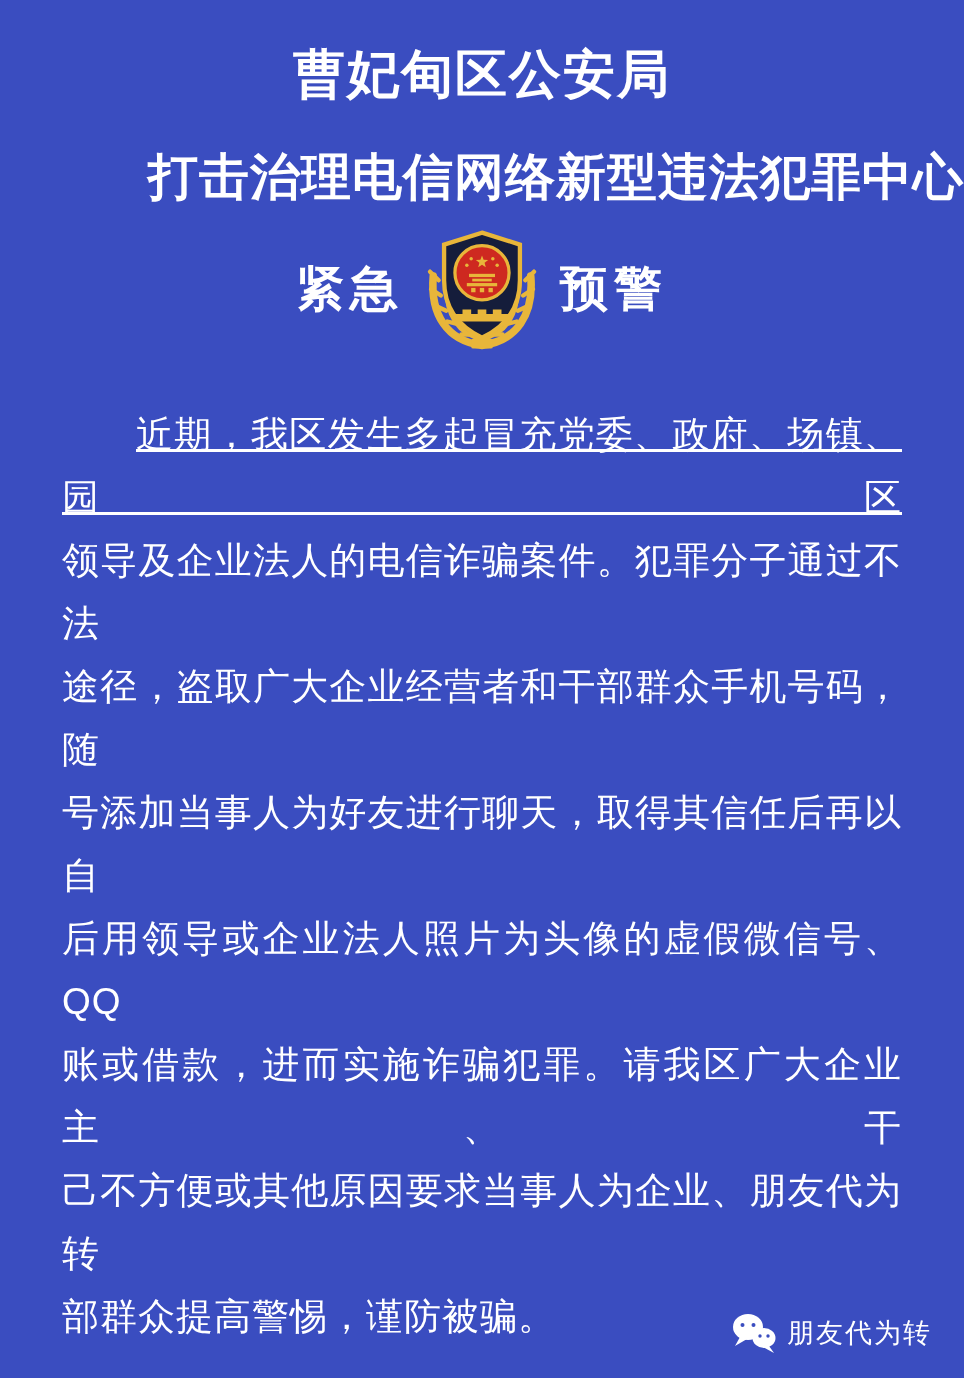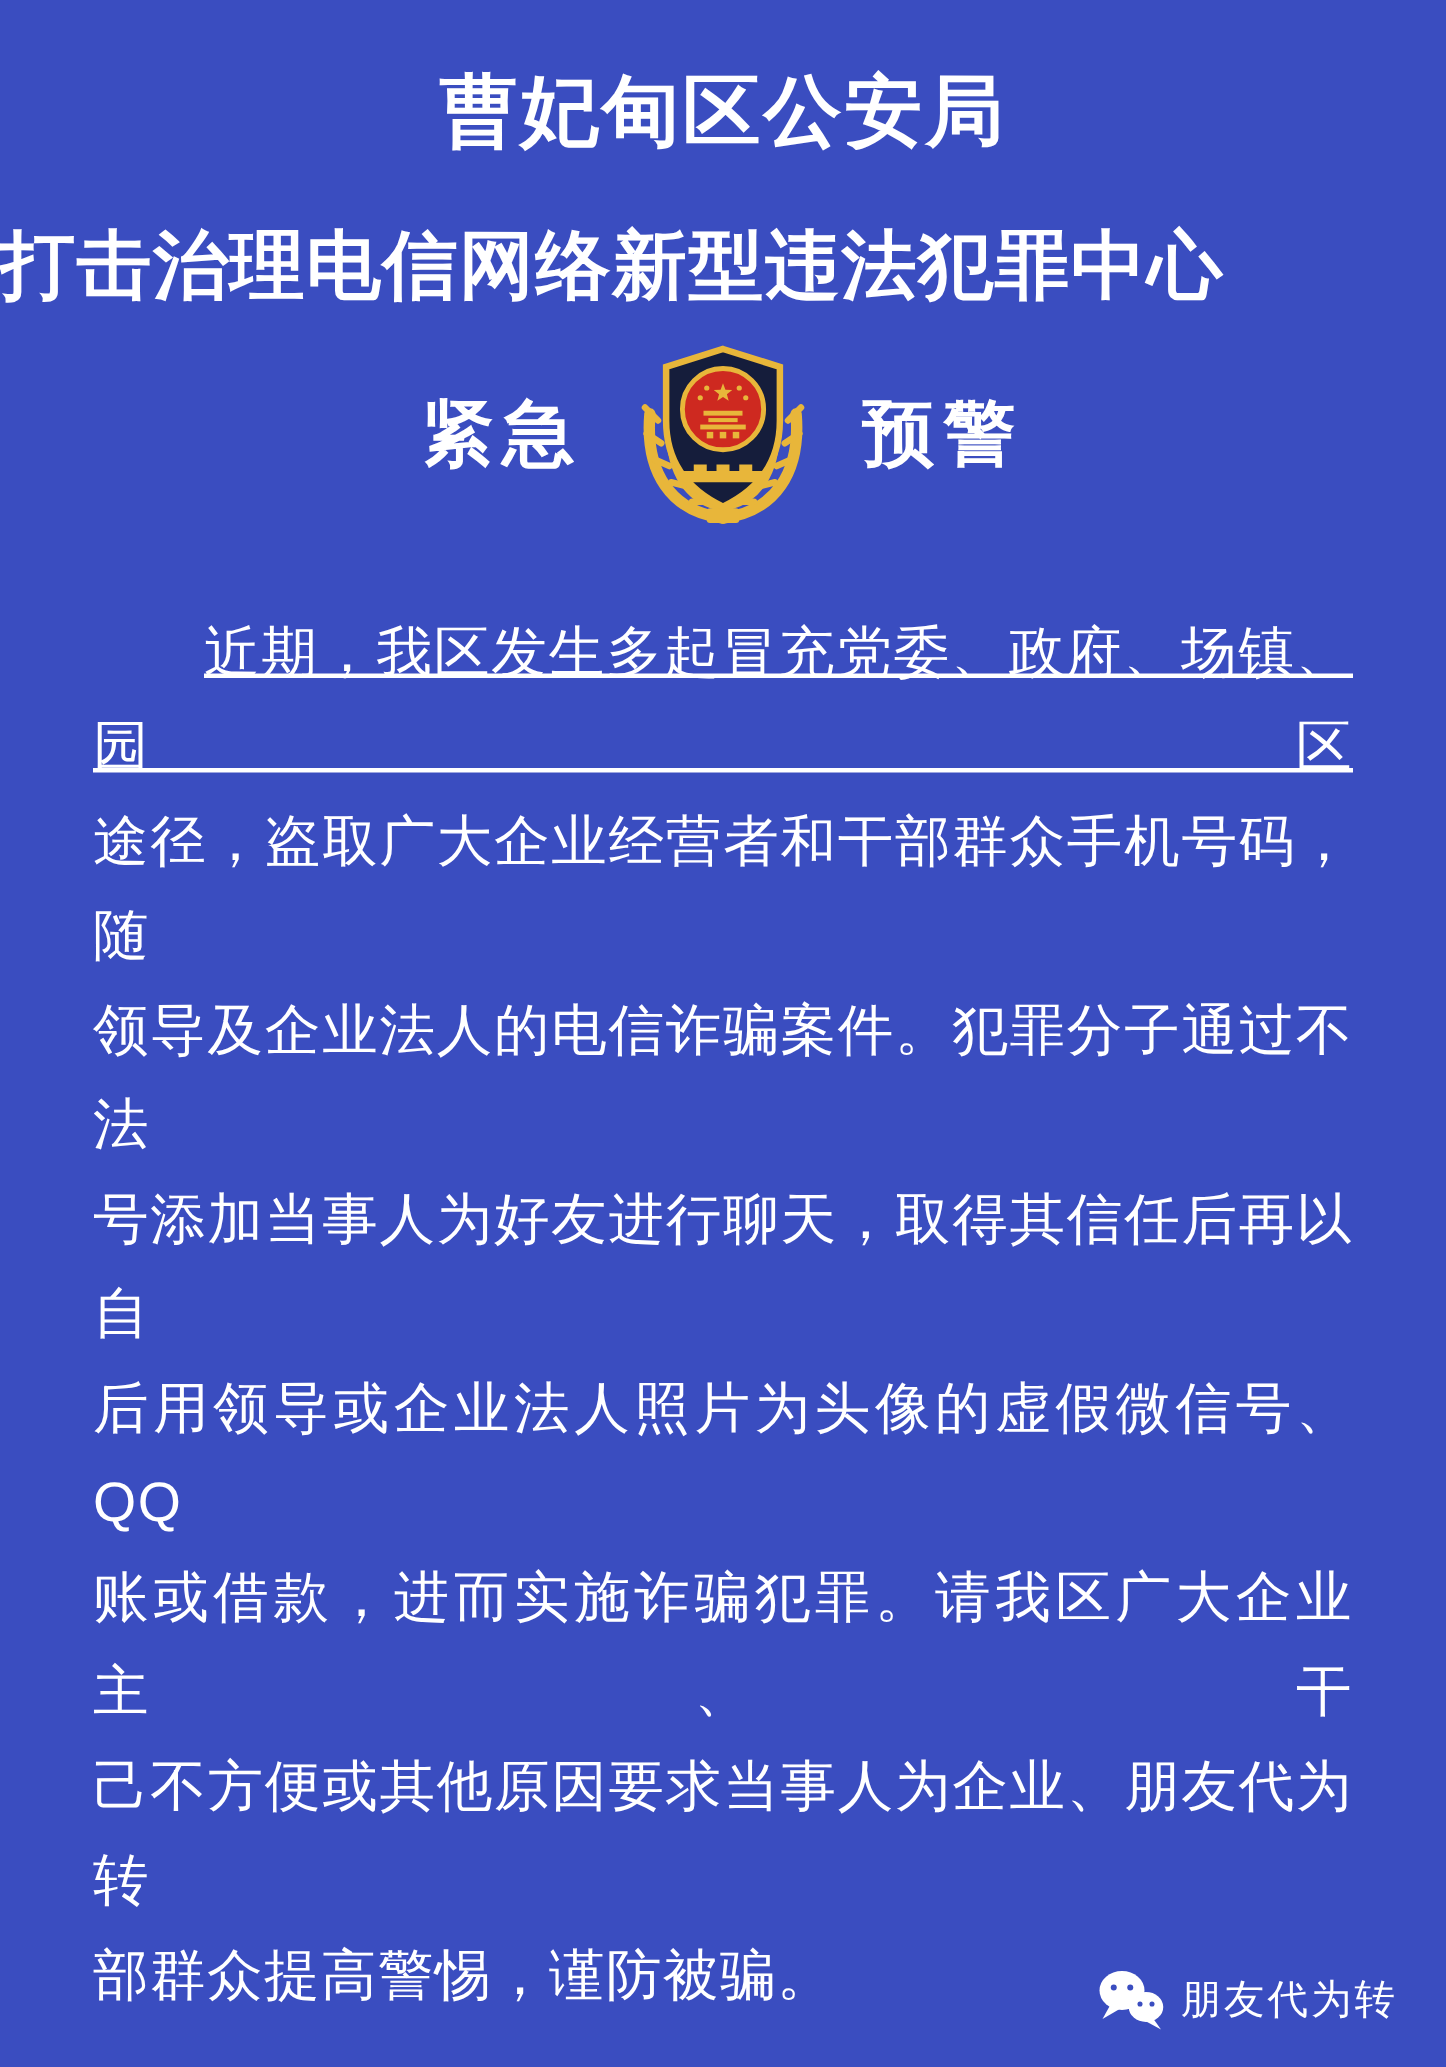--- a/index.html
+++ b/index.html
@@ -23,32 +23,32 @@
   }
   .title1 {
     padding-top: 40px;
     text-align: center;
     font-size: 52px;
     font-weight: 700;
     letter-spacing: 2px;
   }
   .title2 {
     margin-top: 34px;
-    text-align: left;
+    text-align: right;
     font-size: 50px;
     font-weight: 700;
     letter-spacing: 1px;
     white-space: nowrap;
   }
   .alert-row {
     margin-top: 12px;
     display: flex;
     align-items: center;
     justify-content: center;
-    gap: 28px;
+    gap: 13px;
     height: 132px;
   }
   .alert-word {
     font-size: 48px;
     font-weight: 700;
     letter-spacing: 6px;
   }
   .badge { width: 130px; height: 130px; display: inline-block; flex: 0 0 auto; }
   .badge svg { width: 100%; height: 100%; display: block; }
   .body-text {
@@ -116,22 +116,22 @@
         <rect x="66" y="59" width="4" height="4" fill="#e8b63a"></rect>
 
         <path d="M36,90 L36,83 L42,83 L42,79 L50,79 L50,83 L56,83 L56,79 L64,79 L64,83 L70,83 L70,79 L78,79 L78,83 L84,83 L84,90 Z" fill="#e8b63a"></path>
       </svg>
     </span>
     <span class="alert-word">预警</span>
   </div>
 
   <div class="body-text">
     <div class="line fill indent">近期，我区发生多起冒充党委、政府、场镇、园区</div>
+    <div class="line fill">领导及企业法人的电信诈骗案件。犯罪分子通过不法</div>
     <div class="line fill">途径，盗取广大企业经营者和干部群众手机号码，随</div>
-    <div class="line fill">领导及企业法人的电信诈骗案件。犯罪分子通过不法</div>
     <div class="line fill">号添加当事人为好友进行聊天，取得其信任后再以自</div>
     <div class="line fill">后用领导或企业法人照片为头像的虚假微信号、QQ</div>
     <div class="line fill">账或借款，进而实施诈骗犯罪。请我区广大企业主、干</div>
     <div class="line fill">己不方便或其他原因要求当事人为企业、朋友代为转</div>
     <div class="line">部群众提高警惕，谨防被骗。</div>
 
   </div>
 
   <div class="footer">
     <span class="wechat">

